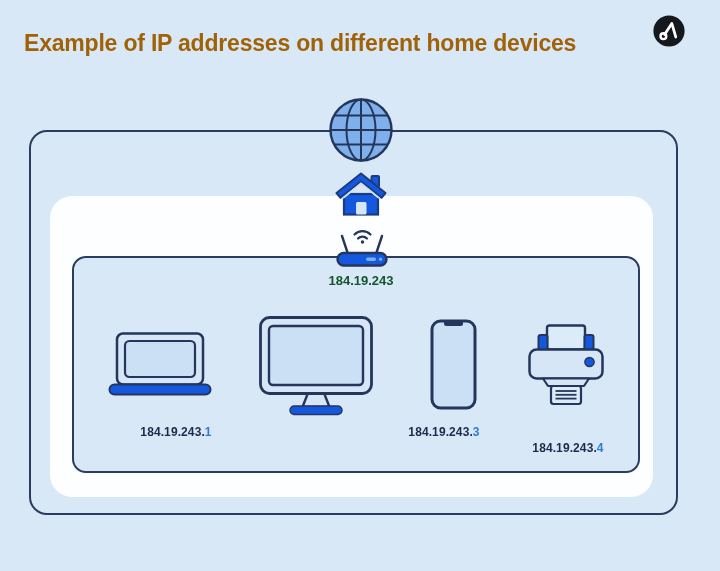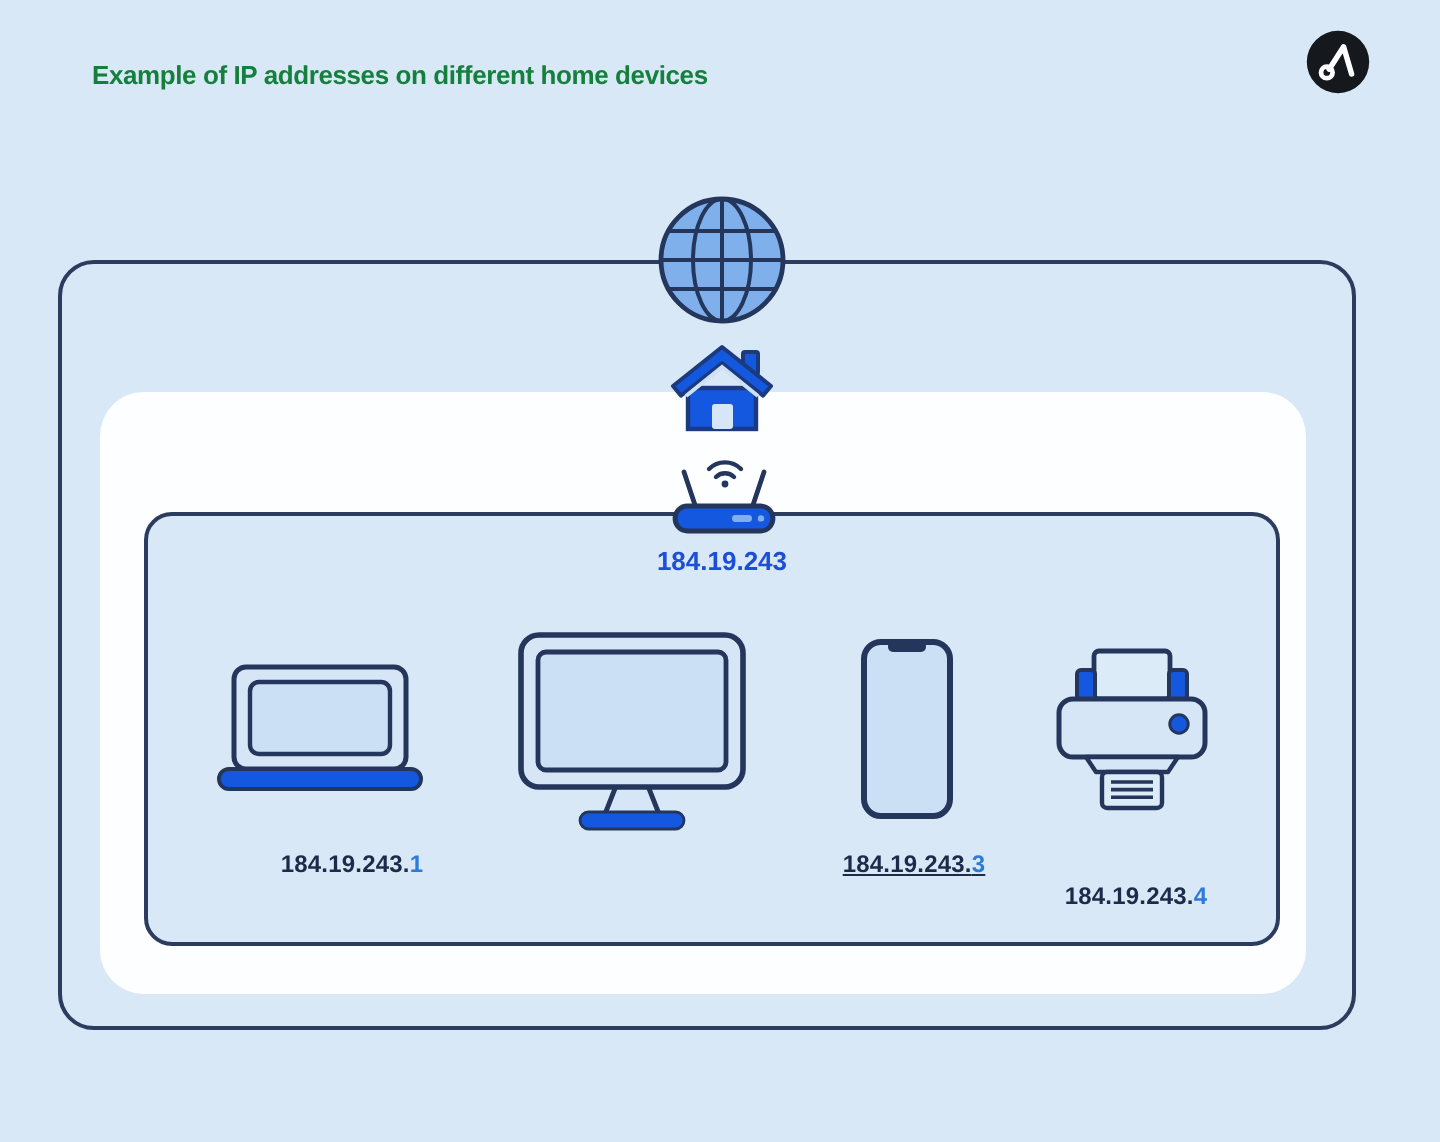--- a/index.html
+++ b/index.html
@@ -4,58 +4,58 @@
 <style>
   html,body{margin:0;padding:0;}
   .page{
     position:relative;
     width:720px;height:571px;
     background:#d8e8f6;
     overflow:hidden;
     font-family:"Liberation Sans", sans-serif;
   }
   .title{
-    position:absolute;left:46px;top:30px;
-    font-size:13px;font-weight:700;letter-spacing:-0.2px;
-    color:#15803d;
+    position:absolute;left:24px;top:30px;
+    font-size:23px;font-weight:700;letter-spacing:-0.2px;
+    color:#a16207;
   }
   .logo{position:absolute;left:653px;top:15px;width:32px;height:32px;}
   .outer-boundary{
     position:absolute;left:29px;top:130px;width:645px;height:381px;
     border:2px solid #2b3c5f;border-radius:18px;
   }
   .home-card{
     position:absolute;left:50px;top:196px;width:603px;height:301px;
     background:#fdfeff;border-radius:22px;
   }
   .lan-boundary{
     position:absolute;left:72px;top:256px;width:564px;height:213px;
     border:2px solid #2b3c5f;border-radius:14px;
     background:#d8e8f6;
   }
   .globe{position:absolute;left:328px;top:97px;width:66px;height:66px;}
   .house{position:absolute;left:335px;top:172px;width:52px;height:44px;}
   .router{position:absolute;left:327px;top:227px;width:70px;height:40px;}
   .router-ip{
     position:absolute;left:300px;top:273px;width:122px;
-    text-align:center;font-size:13px;font-weight:700;color:#1d4ed8;
+    text-align:center;font-size:13px;font-weight:700;color:#14532d;
   }
   .device-icon{position:absolute;}
   .icon-laptop{left:108px;top:332px;width:104px;height:64px;}
   .icon-monitor{left:259px;top:316px;width:114px;height:100px;}
   .icon-phone{left:430px;top:319px;width:47px;height:91px;}
   .icon-printer{left:528px;top:324px;width:80px;height:84px;}
   .device-label{
     position:absolute;top:425px;width:120px;
     text-align:center;font-size:12px;font-weight:700;color:#1c2b49;
     letter-spacing:0.1px;
   }
   .label-laptop{left:116px;}
   .label-monitor{left:256px;}
-  .label-phone{left:397px;text-decoration:underline;}
+  .label-phone{left:384px;}
   .label-printer{left:508px;margin-top:16px;}
   .ip-suffix{color:#2e7ad8;}
 </style>
 </head>
 <body>
 
 <div class="page">
 
   <div class="title">Example of IP addresses on different home devices</div>
 

